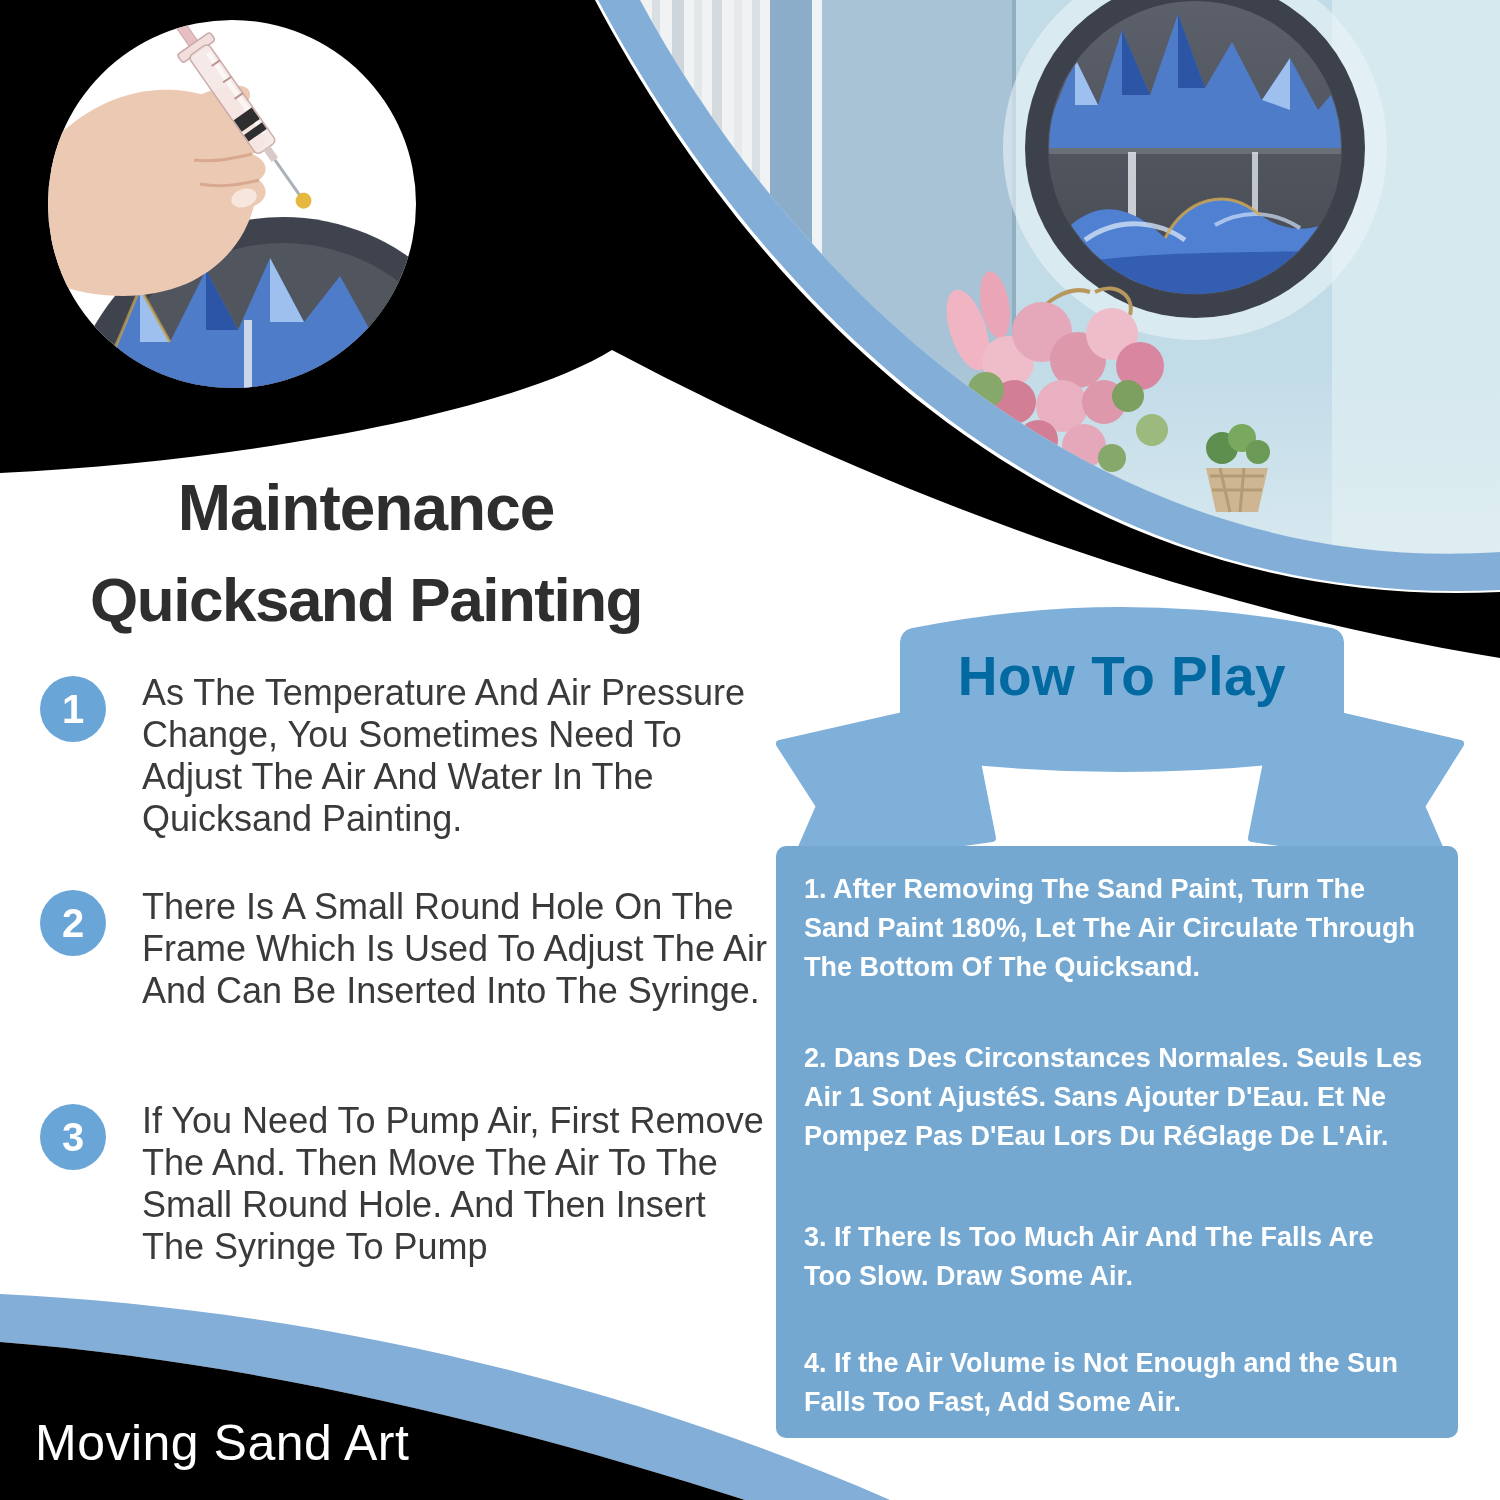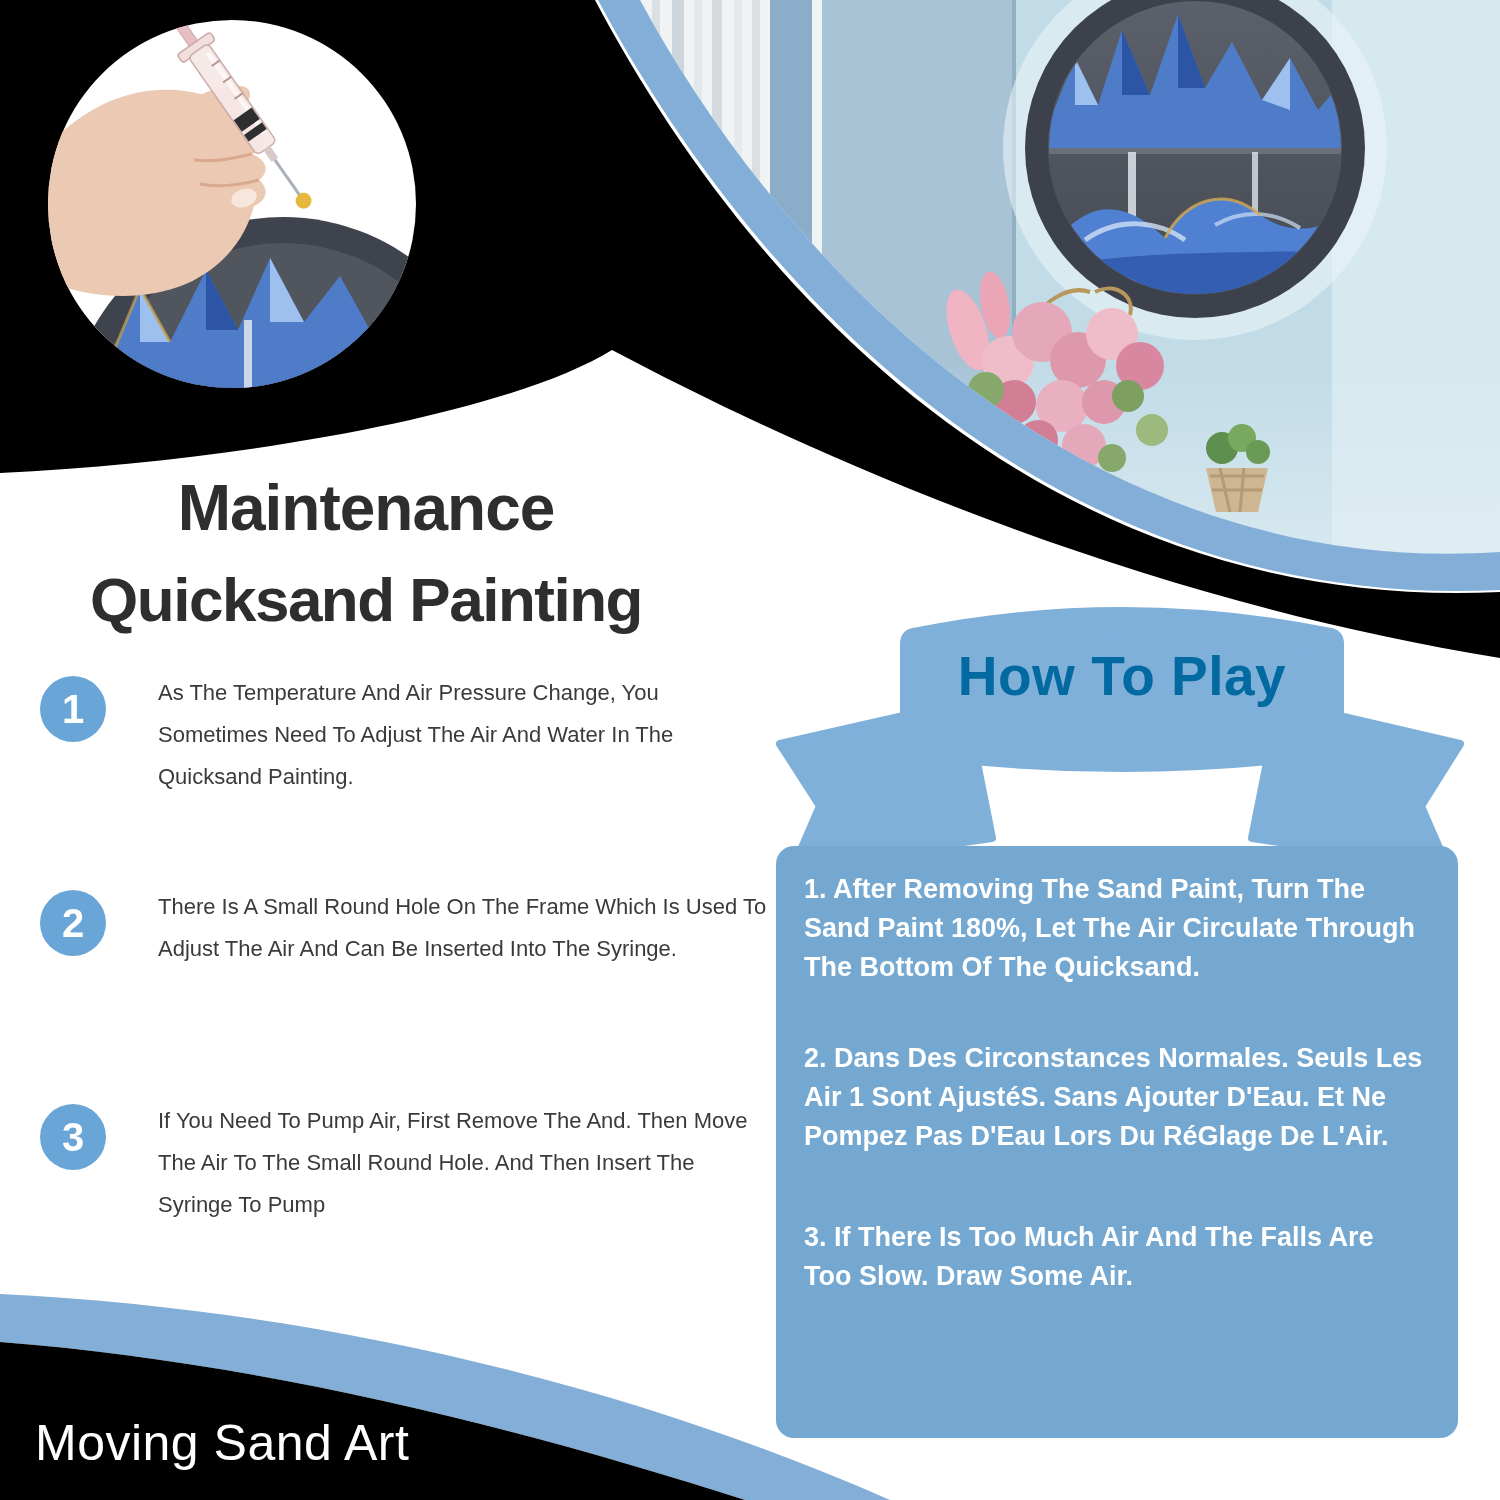--- a/index.html
+++ b/index.html
@@ -27,33 +27,33 @@
   .step{position:absolute;left:40px;width:730px;display:flex;align-items:flex-start;}
   .step-1{top:672px;}
   .step-2{top:886px;}
   .step-3{top:1100px;}
   .step-badge{
     flex:0 0 auto;width:66px;height:66px;border-radius:50%;
     background:#69a5d7;color:#ffffff;font-size:40px;font-weight:700;
     display:flex;align-items:center;justify-content:center;margin-top:4px;
   }
   .step-text{
-    margin-left:52px;width:630px;font-size:22px;line-height:42px;color:#3a3a3a;
+    margin-left:36px;width:630px;font-size:36px;line-height:42px;color:#3a3a3a;
   }
 
   
   .ribbon-svg{left:750px;top:580px;}
   .ribbon-title{
     left:900px;top:640px;width:444px;text-align:center;color:#0369a1;
     font-size:55px;font-weight:700;line-height:72px;letter-spacing:0.5px;
   }
 
   
   .htp-box{
-    left:776px;top:846px;width:682px;height:592px;border-radius:18px;
+    left:776px;top:846px;width:682px;height:592px;border-radius:10px;
     background:#74a8d1;color:#ffffff;box-sizing:border-box;
     padding:0 34px 0 28px;
   }
   .htp-item{font-size:27px;font-weight:700;line-height:39px;margin:0;}
   .htp-item.i1{padding-top:24px;}
   .htp-item.i2{padding-top:52px;}
   .htp-item.i3{padding-top:62px;}
   .htp-item.i4{padding-top:48px;}
 
   
@@ -236,20 +236,21 @@
       <path d="M1279,702 L1460,744 L1421,806 L1447,866 L1252,838 Z" stroke-width="8"></path>
       <path d="M914,642 Q1122,600 1330,642 L1330,744 Q1122,772 914,744 Z" stroke-width="28"></path>
     </g>
   </svg>
   <div class="abs ribbon-title">How To Play</div>
 
   <div class="abs htp-box">
     <p class="htp-item i1">1. After Removing The Sand Paint, Turn The Sand Paint 180%, Let The Air Circulate Through The Bottom Of The Quicksand.</p>
     <p class="htp-item i2">2. Dans Des Circonstances Normales. Seuls Les Air 1 Sont AjustéS. Sans Ajouter D'Eau. Et Ne Pompez Pas D'Eau Lors Du RéGlage De L'Air.</p>
     <p class="htp-item i3">3. If There Is Too Much Air And The Falls Are Too Slow. Draw Some Air.</p>
+    <p class="htp-item i4">4. If the Air Volume is Not Enough and the Sun Falls Too Fast, Add Some Air.</p>
   </div>
 
   <svg class="abs bottom-deco" width="900" height="220" viewBox="0 1280 900 220">
     <path d="M0,1294 C330,1310 640,1390 890,1500 L745,1500 C520,1428 260,1362 0,1342 Z" fill="#82aed8"></path>
     <path d="M0,1342 C260,1362 520,1428 745,1500 L0,1500 Z" fill="#000000"></path>
   </svg>
   <div class="abs brand-text">Moving Sand Art</div>
 
 </div>
 

